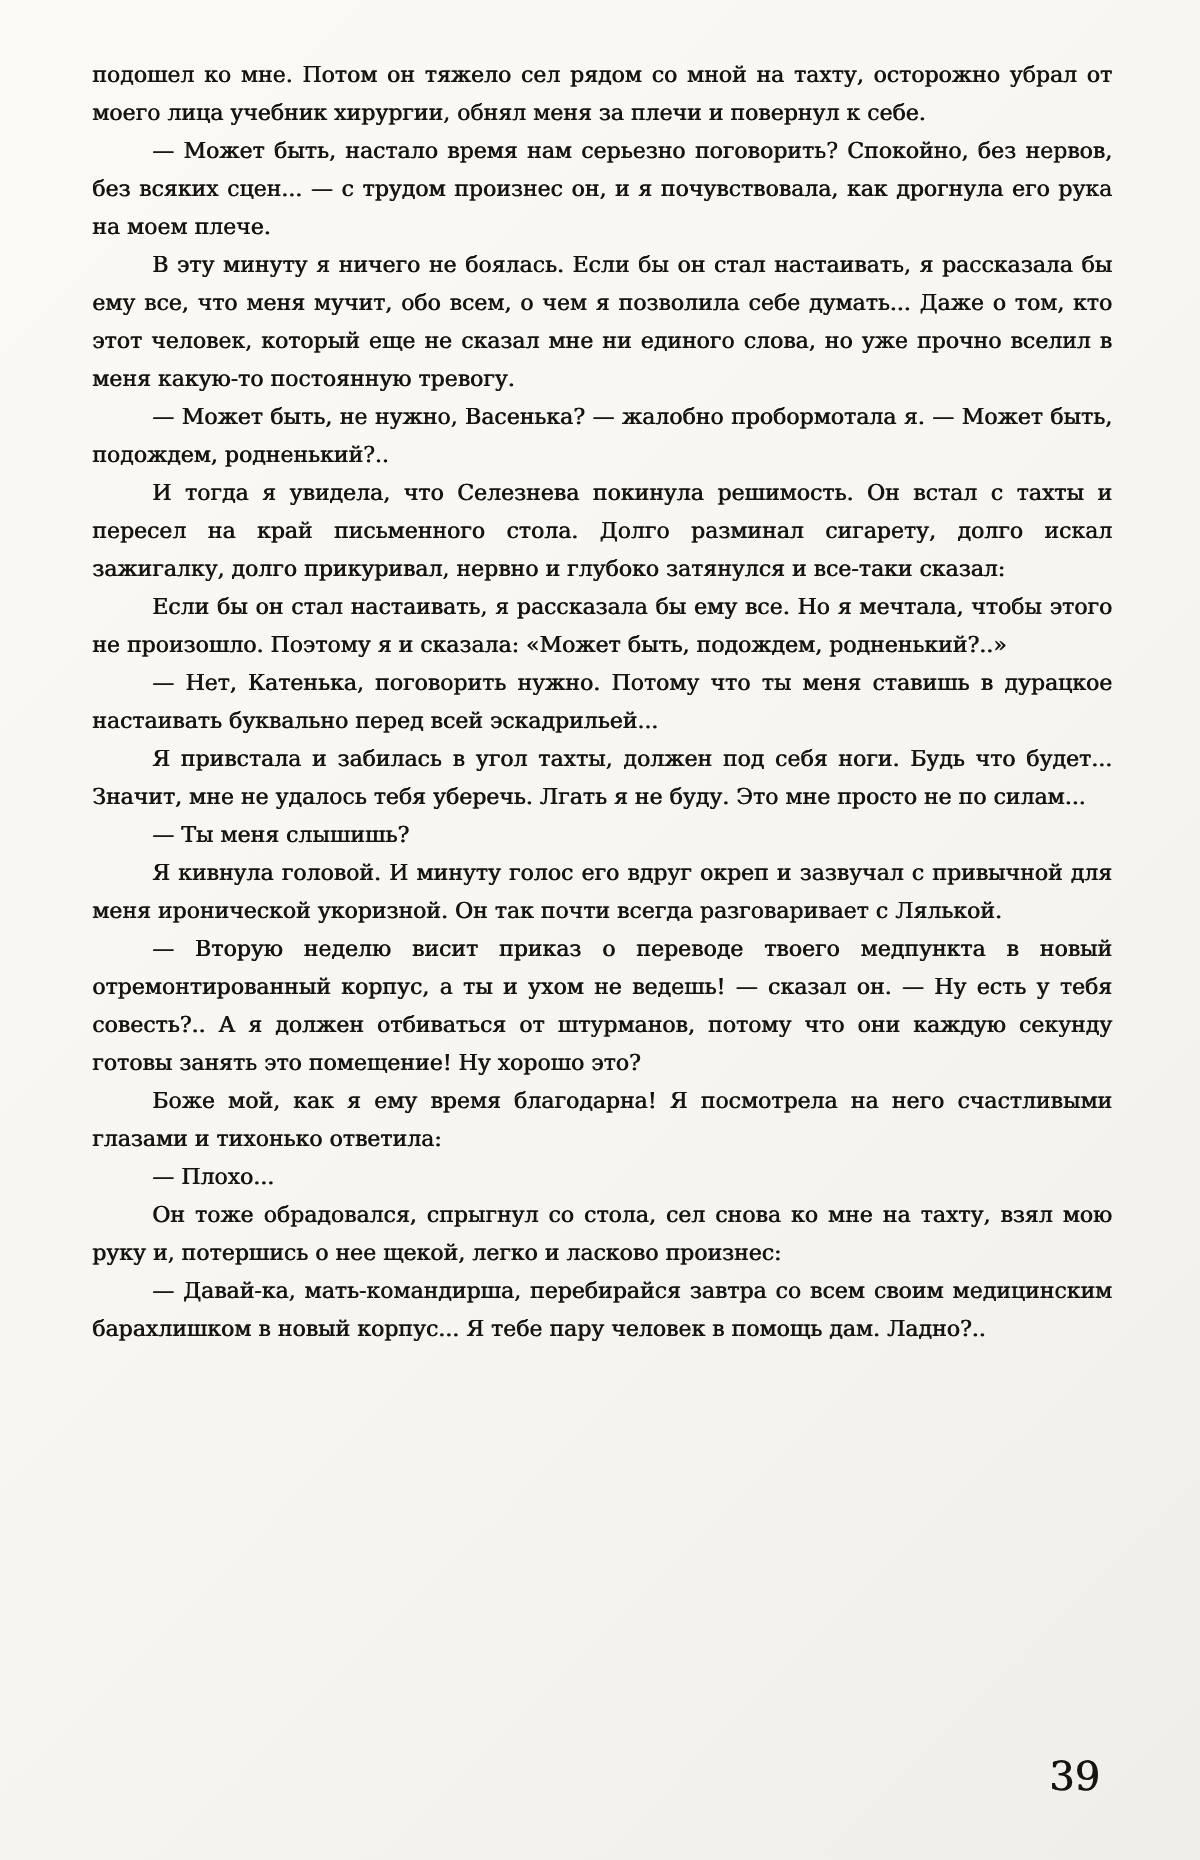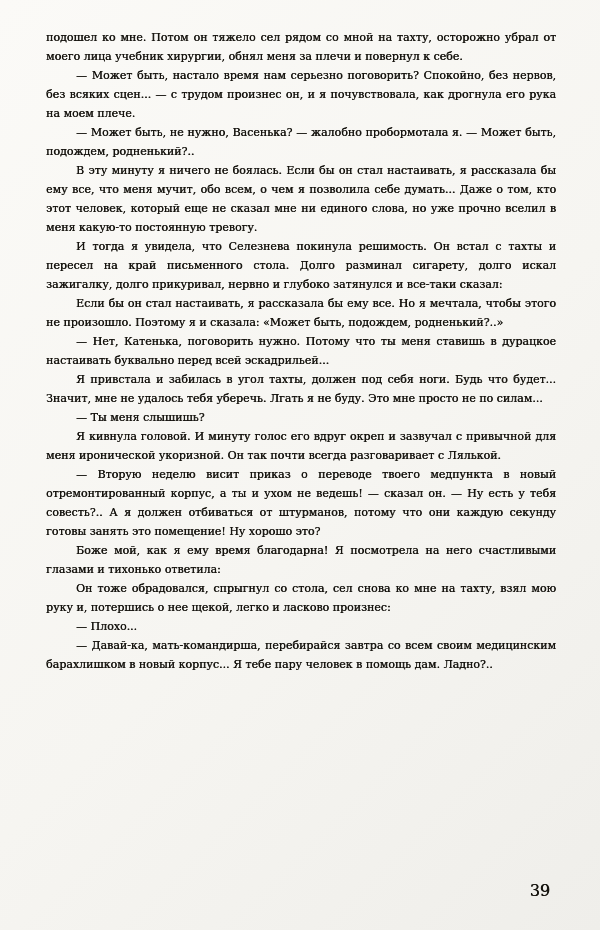--- a/index.html
+++ b/index.html
@@ -38,40 +38,40 @@
     padding: 0;
     text-indent: 30px;
   }
   .text-block p.no-indent {
     text-indent: 0;
   }
   .page-number {
     position: absolute;
     right: 50px;
     bottom: 30px;
-    font-size: 16px;
+    font-size: 20px;
     color: #16140f;
     text-shadow: 0.35px 0 0 currentColor;
   }
 </style>
 </head>
 <body>
 
 <div class="scan-page">
   <div class="text-block">
     <p class="no-indent">подошел ко мне. Потом он тяжело сел рядом со мной на тахту, осторожно убрал от моего лица учебник хирургии, обнял меня за плечи и повернул к себе.</p>
     <p>— Может быть, настало время нам серьезно поговорить? Спокойно, без нервов, без всяких сцен... — с трудом произнес он, и я почувствовала, как дрогнула его рука на моем плече.</p>
+    <p>В эту минуту я ничего не боялась. Если бы он стал настаивать, я рассказала бы ему все, что меня мучит, обо всем, о чем я позволила себе думать... Даже о том, кто этот человек, который еще не сказал мне ни единого слова, но уже прочно вселил в меня какую-то постоянную тревогу.</p>
     <p>— Может быть, не нужно, Васенька? — жалобно пробормотала я. — Может быть, подождем, родненький?..</p>
-    <p>В эту минуту я ничего не боялась. Если бы он стал настаивать, я рассказала бы ему все, что меня мучит, обо всем, о чем я позволила себе думать... Даже о том, кто этот человек, который еще не сказал мне ни единого слова, но уже прочно вселил в меня какую-то постоянную тревогу.</p>
     <p>И тогда я увидела, что Селезнева покинула решимость. Он встал с тахты и пересел на край письменного стола. Долго разминал сигарету, долго искал зажигалку, долго прикуривал, нервно и глубоко затянулся и все-таки сказал:</p>
     <p>Если бы он стал настаивать, я рассказала бы ему все. Но я мечтала, чтобы этого не произошло. Поэтому я и сказала: «Может быть, подождем, родненький?..»</p>
     <p>— Нет, Катенька, поговорить нужно. Потому что ты меня ставишь в дурацкое настаивать буквально перед всей эскадрильей...</p>
     <p>Я привстала и забилась в угол тахты, должен под себя ноги. Будь что будет... Значит, мне не удалось тебя уберечь. Лгать я не буду. Это мне просто не по силам...</p>
     <p>— Ты меня слышишь?</p>
     <p>Я кивнула головой. И минуту голос его вдруг окреп и зазвучал с привычной для меня иронической укоризной. Он так почти всегда разговаривает с Лялькой.</p>
     <p>— Вторую неделю висит приказ о переводе твоего медпункта в новый отремонтированный корпус, а ты и ухом не ведешь! — сказал он. — Ну есть у тебя совесть?.. А я должен отбиваться от штурманов, потому что они каждую секунду готовы занять это помещение! Ну хорошо это?</p>
     <p>Боже мой, как я ему время благодарна! Я посмотрела на него счастливыми глазами и тихонько ответила:</p>
+    <p>— Плохо...</p>
     <p>Он тоже обрадовался, спрыгнул со стола, сел снова ко мне на тахту, взял мою руку и, потершись о нее щекой, легко и ласково произнес:</p>
-    <p>— Плохо...</p>
     <p>— Давай-ка, мать-командирша, перебирайся завтра со всем своим медицинским барахлишком в новый корпус... Я тебе пару человек в помощь дам. Ладно?..</p>
   </div>
   <div class="page-number">39</div>
 </div>
 
 </body></html>

